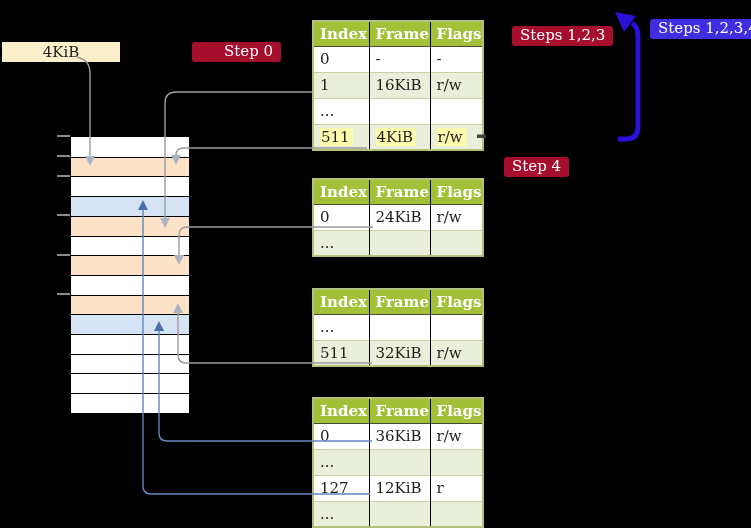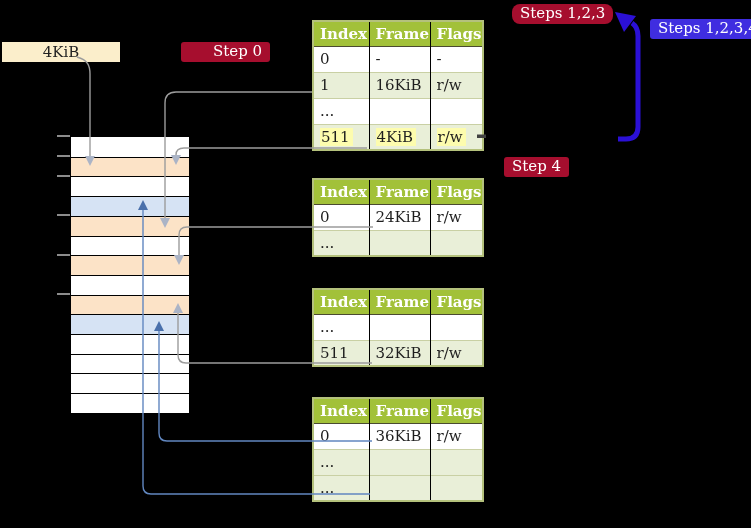--- a/index.html
+++ b/index.html
@@ -57,22 +57,22 @@
 </style>
 </head>
 <body>
 
 <div class="canvas">
 
   <div class="page-box">
     <span>4KiB</span>
   </div>
 
-  <div class="tag red" style="left:181px; top:42px;padding-left:32px;">Step 0</div>
-  <div class="tag red" style="left:512px; top:4px;border-radius:8px;">Steps 1,2,3</div>
+  <div class="tag red" style="left:192px; top:42px;padding-left:32px;">Step 0</div>
+  <div class="tag red" style="left:512px; top:26px;">Steps 1,2,3</div>
   <div class="tag blue" style="left:650px; top:19px;">Steps 1,2,3,4</div>
   <div class="tag red" style="left:504px; top:157px;">Step 4</div>
 
   <div class="strip" id="strip">
       <div class="mem-row c-white" style="height: 19.7143px;"></div>
       <div class="mem-row c-peach" style="height: 19.7143px;"></div>
       <div class="mem-row c-white" style="height: 19.7143px;"></div>
       <div class="mem-row c-blue" style="height: 19.7143px;"></div>
       <div class="mem-row c-peach" style="height: 19.7143px;"></div>
       <div class="mem-row c-white" style="height: 19.7143px;"></div>
@@ -200,20 +200,25 @@
           <tr>
             <td>0</td>
             <td>36KiB</td>
             <td>r/w</td>
           </tr>
           <tr class="green">
             <td>...</td>
             <td></td>
             <td></td>
           </tr>
+          <tr>
+            <td>127</td>
+            <td>12KiB</td>
+            <td>r</td>
+          </tr>
           <tr class="green">
             <td>...</td>
             <td></td>
             <td></td>
           </tr>
         </tbody>
       </table>
     </div>
 
   <svg class="overlay" width="751" height="528">

